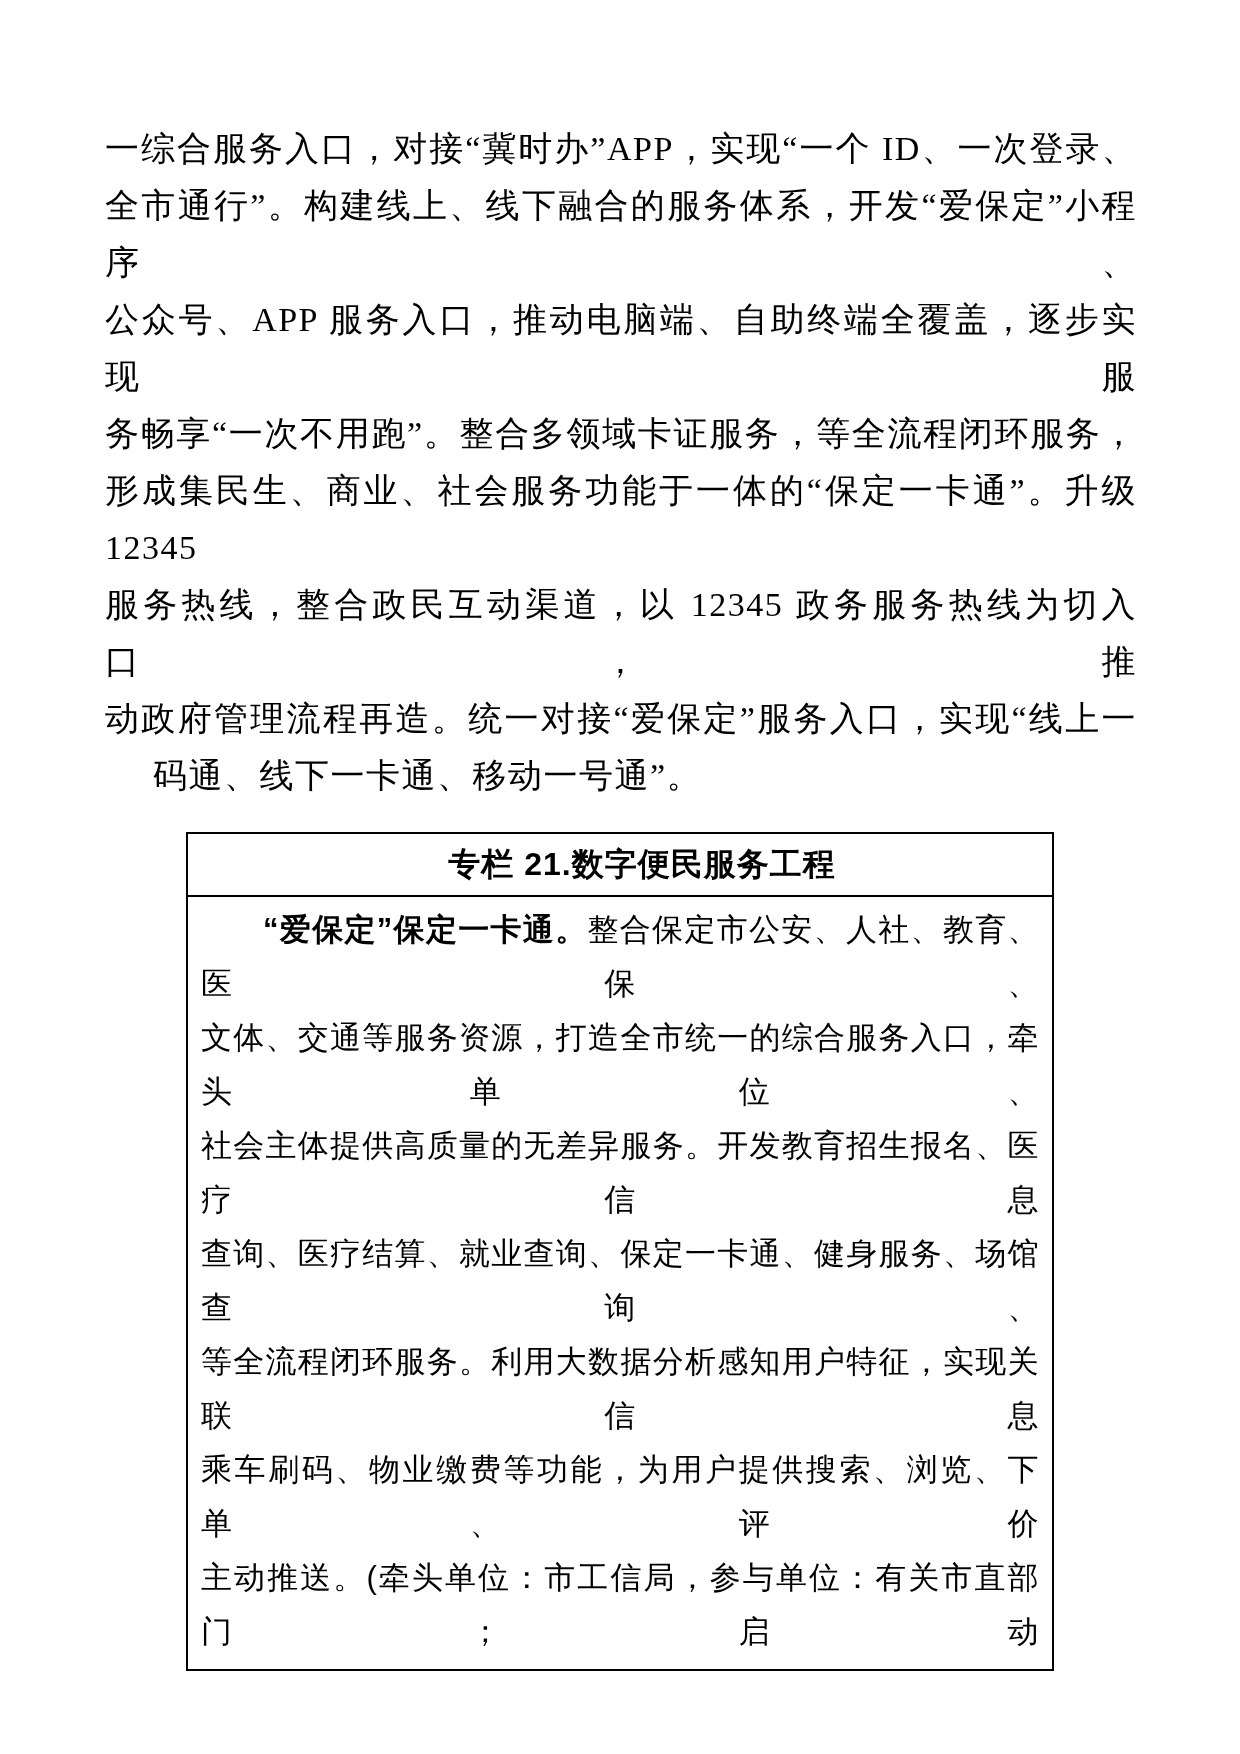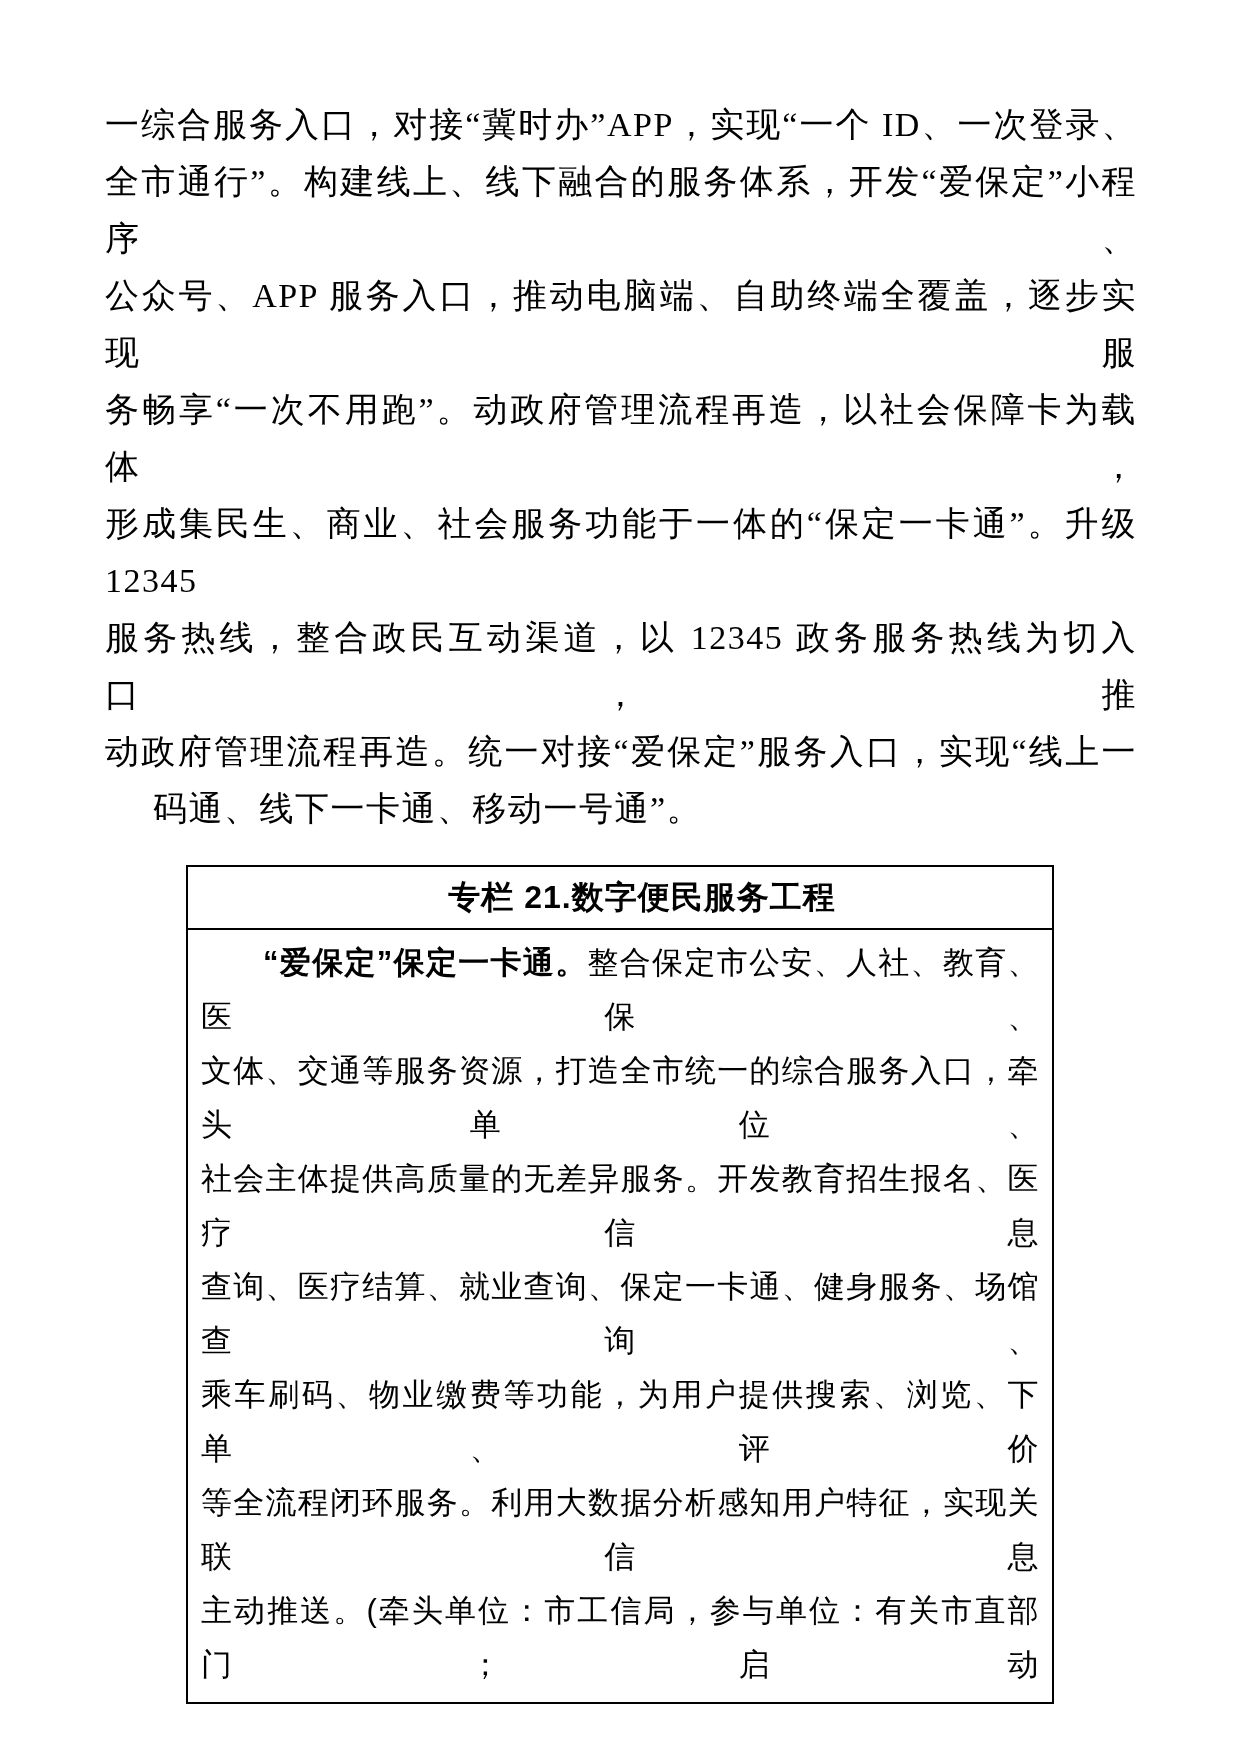--- a/index.html
+++ b/index.html
@@ -7,21 +7,21 @@
     width:1240px; height:1754px; margin:0 auto;
     background:#ffffff; color:#000000; position:relative; overflow:hidden;
     font-family:"Liberation Serif","DejaVu Serif",serif;
   }
   .content { margin:0 103px 0 105px; }
 
   
   .para { font-size:34px; line-height:57px; letter-spacing:1.5px; }
   .jline { text-align:justify; text-align-last:justify; text-justify:inter-character; white-space:normal; }
   .jline.last { text-align-last:left;margin-left:48px; }
-  .para1 { padding-top:96px; }
+  .para1 { padding-top:120px; }
 
   
   .panel {
     box-sizing:border-box; width:868px; margin-left:81px; margin-top:28px;
     border:2px solid #000;
     font-family:"Liberation Sans","DejaVu Sans",sans-serif;
   }
   .panel-title {
     font-weight:bold; font-size:32px; line-height:61px; height:61px;
     text-align:center; border-bottom:2px solid #000; letter-spacing:1px;padding-left:44px;
@@ -33,35 +33,35 @@
 </head>
 <body>
 
 <div class="page">
   <div class="content">
 
     <div class="para para1">
       <div class="jline">一综合服务入口，对接“冀时办”APP，实现“一个 ID、一次登录、</div>
       <div class="jline">全市通行”。构建线上、线下融合的服务体系，开发“爱保定”小程序、</div>
       <div class="jline">公众号、APP 服务入口，推动电脑端、自助终端全覆盖，逐步实现服</div>
-      <div class="jline">务畅享“一次不用跑”。动政府管理流程再造，以社会保障卡为载体，</div>
+      <div class="jline">务畅享“一次不用跑”。整合多领域卡证服务，等全流程闭环服务，</div>
       <div class="jline">形成集民生、商业、社会服务功能于一体的“保定一卡通”。升级 12345</div>
       <div class="jline">服务热线，整合政民互动渠道，以 12345 政务服务热线为切入口，推</div>
       <div class="jline">动政府管理流程再造。统一对接“爱保定”服务入口，实现“线上一</div>
       <div class="jline last">码通、线下一卡通、移动一号通”。</div>
     </div>
 
     <div class="panel">
       <div class="panel-title">专栏 21.数字便民服务工程</div>
       <div class="panel-body">
         <div class="jline firstline"><span class="lead">“爱保定”保定一卡通。</span><span>整合保定市公安、人社、教育、医保、</span></div>
         <div class="jline">文体、交通等服务资源，打造全市统一的综合服务入口，牵头单位、</div>
         <div class="jline">社会主体提供高质量的无差异服务。开发教育招生报名、医疗信息</div>
         <div class="jline">查询、医疗结算、就业查询、保定一卡通、健身服务、场馆查询、</div>
+        <div class="jline">等全流程闭环服务。利用大数据分析感知用户特征，实现关联信息</div>
         <div class="jline">乘车刷码、物业缴费等功能，为用户提供搜索、浏览、下单、评价</div>
-        <div class="jline">等全流程闭环服务。利用大数据分析感知用户特征，实现关联信息</div>
         <div class="jline">主动推送。(牵头单位：市工信局，参与单位：有关市直部门；启动</div>
 
       </div>
     </div>
 
   </div>
 </div>
 
 </body></html>

